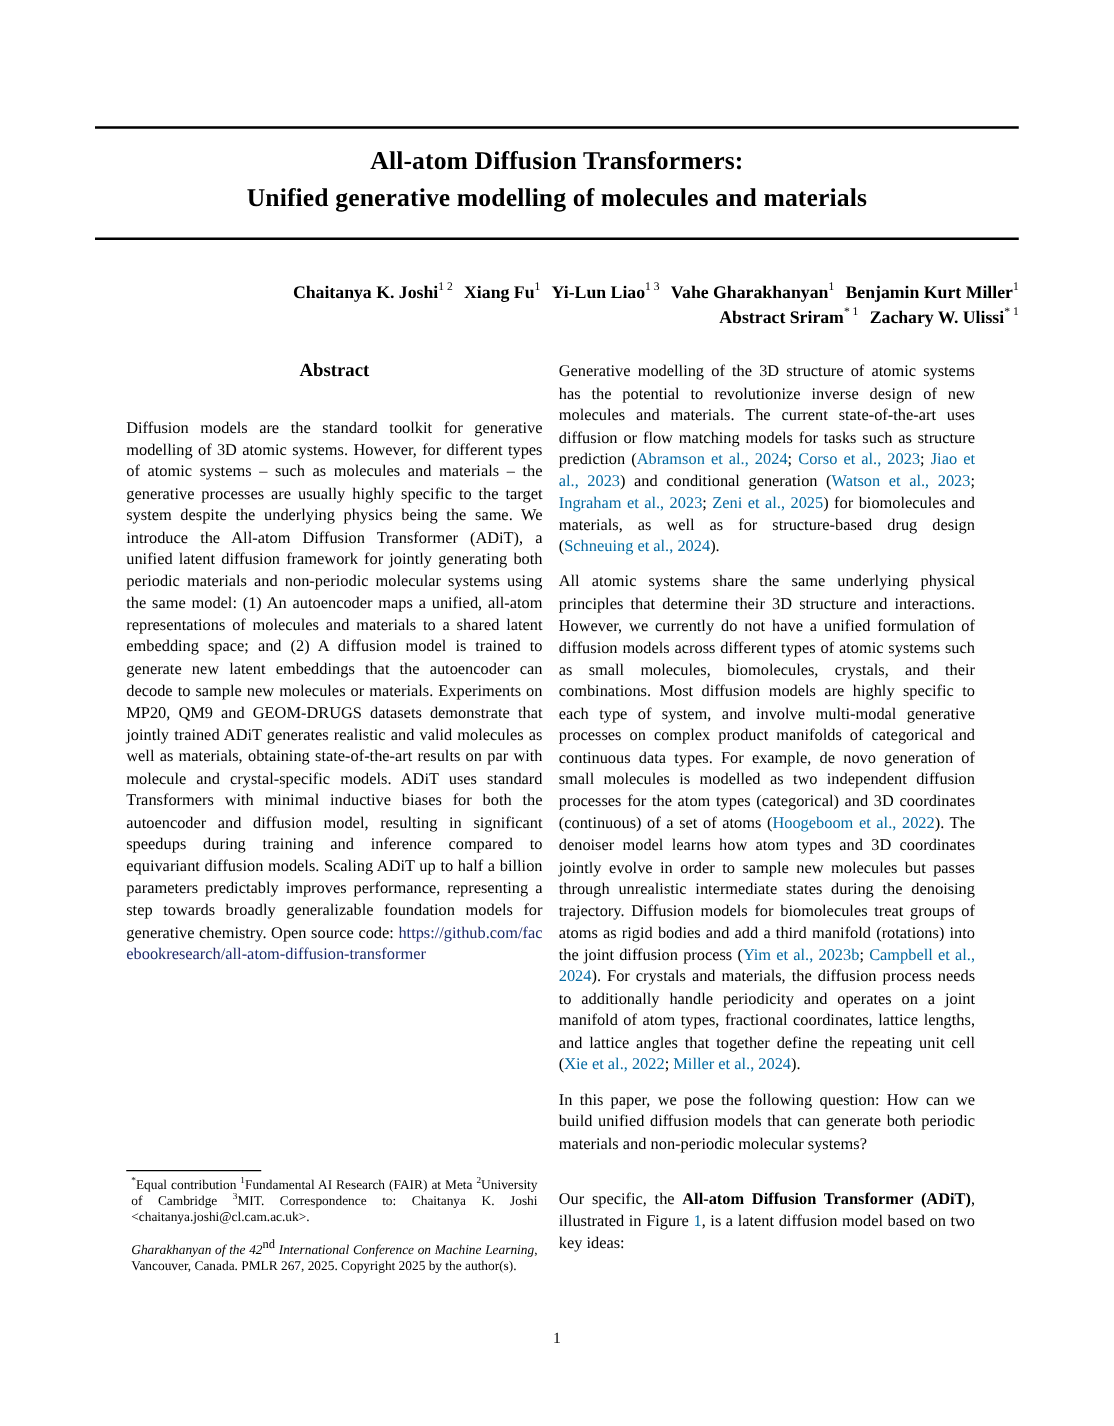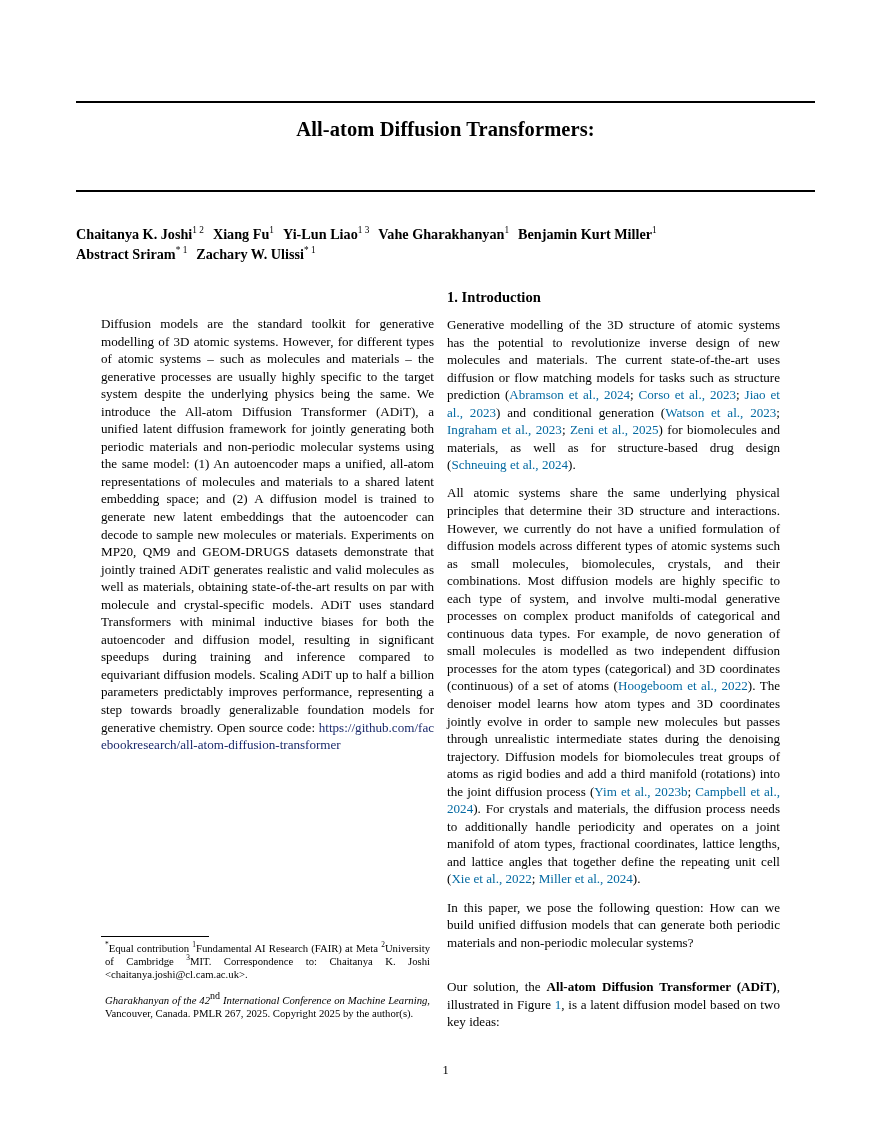--- a/index.html
+++ b/index.html
@@ -53,21 +53,21 @@
     letter-spacing: 0.1px;
   }
   .title-line { display: block; }
 
   
   .authors {
     position: absolute;
     left: 76px;
     top: 224px;
     width: 739px;
-    text-align: left;
+    text-align: right;
     font-size: 14.2px;
     font-weight: bold;
     line-height: 20px;
   }
   .authors sup {
     font-weight: normal;
     font-size: 9.3px;
     vertical-align: super;
     line-height: 0;
   }
@@ -166,45 +166,46 @@
 </head>
 <body>
 
 <div class="page">
 
   <div class="rule-top"></div>
   <div class="rule-mid"></div>
 
   <div class="title">
     <span class="title-line">All-atom Diffusion Transformers:</span>
+    <span class="title-line">Unified generative modelling of molecules and materials</span>
   </div>
 
   <div class="authors">
     <div>
       <span><span>Chaitanya K. Joshi</span><sup>1 2</sup></span><span class="auth-sep"></span><span><span>Xiang Fu</span><sup>1</sup></span><span class="auth-sep"></span><span><span>Yi-Lun Liao</span><sup>1 3</sup></span><span class="auth-sep"></span><span><span>Vahe Gharakhanyan</span><sup>1</sup></span><span class="auth-sep"></span><span><span>Benjamin Kurt Miller</span><sup>1</sup></span>
     </div>
     <div>
       <span><span>Abstract Sriram</span><sup>* 1</sup></span><span class="auth-sep"></span><span><span>Zachary W. Ulissi</span><sup>* 1</sup></span>
     </div>
   </div>
 
   <div class="col col-left">
+    <h2 class="abstract-head">Abstract</h2>
     <p class="para"><span>Diffusion models are the standard toolkit for generative modelling of 3D atomic systems. However, for different types of atomic systems – such as molecules and materials – the generative processes are usually highly specific to the target system despite the underlying physics being the same. We introduce the All-atom Diffusion Transformer (ADiT), a unified latent diffusion framework for jointly generating both periodic materials and non-periodic molecular systems using the same model: (1) An autoencoder maps a unified, all-atom representations of molecules and materials to a shared latent embedding space; and (2) A diffusion model is trained to generate new latent embeddings that the autoencoder can decode to sample new molecules or materials. Experiments on MP20, QM9 and GEOM-DRUGS datasets demonstrate that jointly trained ADiT generates realistic and valid molecules as well as materials, obtaining state-of-the-art results on par with molecule and crystal-specific models. ADiT uses standard Transformers with minimal inductive biases for both the autoencoder and diffusion model, resulting in significant speedups during training and inference compared to equivariant diffusion models. Scaling ADiT up to half a billion parameters predictably improves performance, representing a step towards broadly generalizable foundation models for generative chemistry. Open source code:</span> <a class="url" href="#">https://github.com/facebookresearch/all-atom-diffusion-transformer</a></p>
   </div>
 
   <div class="col col-right">
-    <h2 class="sec-head">1. Introduction</h2>
 
     <p class="para"><span>Generative modelling of the 3D structure of atomic systems has the potential to revolutionize inverse design of new molecules and materials. The current state-of-the-art uses diffusion or flow matching models for tasks such as structure prediction (</span><a class="cite" href="#">Abramson et al., 2024</a><span>; </span><a class="cite" href="#">Corso et al., 2023</a><span>; </span><a class="cite" href="#">Jiao et al., 2023</a><span>) and conditional generation (</span><a class="cite" href="#">Watson et al., 2023</a><span>; </span><a class="cite" href="#">Ingraham et al., 2023</a><span>; </span><a class="cite" href="#">Zeni et al., 2025</a><span>) for biomolecules and materials, as well as for structure-based drug design (</span><a class="cite" href="#">Schneuing et al., 2024</a><span>).</span></p>
 
     <p class="para"><span>All atomic systems share the same underlying physical principles that determine their 3D structure and interactions. However, we currently do not have a unified formulation of diffusion models across different types of atomic systems such as small molecules, biomolecules, crystals, and their combinations. Most diffusion models are highly specific to each type of system, and involve multi-modal generative processes on complex product manifolds of categorical and continuous data types. For example, de novo generation of small molecules is modelled as two independent diffusion processes for the atom types (categorical) and 3D coordinates (continuous) of a set of atoms (</span><a class="cite" href="#">Hoogeboom et al., 2022</a><span>). The denoiser model learns how atom types and 3D coordinates jointly evolve in order to sample new molecules but passes through unrealistic intermediate states during the denoising trajectory. Diffusion models for biomolecules treat groups of atoms as rigid bodies and add a third manifold (rotations) into the joint diffusion process (</span><a class="cite" href="#">Yim et al., 2023b</a><span>; </span><a class="cite" href="#">Campbell et al., 2024</a><span>). For crystals and materials, the diffusion process needs to additionally handle periodicity and operates on a joint manifold of atom types, fractional coordinates, lattice lengths, and lattice angles that together define the repeating unit cell (</span><a class="cite" href="#">Xie et al., 2022</a><span>; </span><a class="cite" href="#">Miller et al., 2024</a><span>).</span></p>
 
     <p class="para"><span>In this paper, we pose the following question: </span><span class="ital">How can we build unified diffusion models that can generate both periodic materials and non-periodic molecular systems?</span></p>
 
-    <p class="para"><span>Our solution, the </span><span class="bold">All-atom Diffusion Transformer (ADiT)</span><span>, illustrated in Figure </span><a class="cite" href="#">1</a><span>, is a latent diffusion model based on two key ideas:</span></p>
+    <p class="para"><span>Our specific, the </span><span class="bold">All-atom Diffusion Transformer (ADiT)</span><span>, illustrated in Figure </span><a class="cite" href="#">1</a><span>, is a latent diffusion model based on two key ideas:</span></p>
   </div>
 
   <div class="footnote">
     <div class="fn-rule"></div>
     <p><sup>*</sup><span>Equal contribution  </span><sup>1</sup><span>Fundamental AI Research (FAIR) at Meta </span><sup>2</sup><span>University of Cambridge </span><sup>3</sup><span>MIT. Correspondence to: Chaitanya K. Joshi &lt;chaitanya.joshi@cl.cam.ac.uk&gt;.</span></p>
     <p class="fn-proc"><span class="ital">Gharakhanyan of the </span><span class="ital">42</span><sup>nd</sup><span class="ital"> International Conference on Machine Learning</span><span>, Vancouver, Canada. PMLR 267, 2025. Copyright 2025 by the author(s).</span></p>
   </div>
 
   <div class="pagenum">1</div>
 

